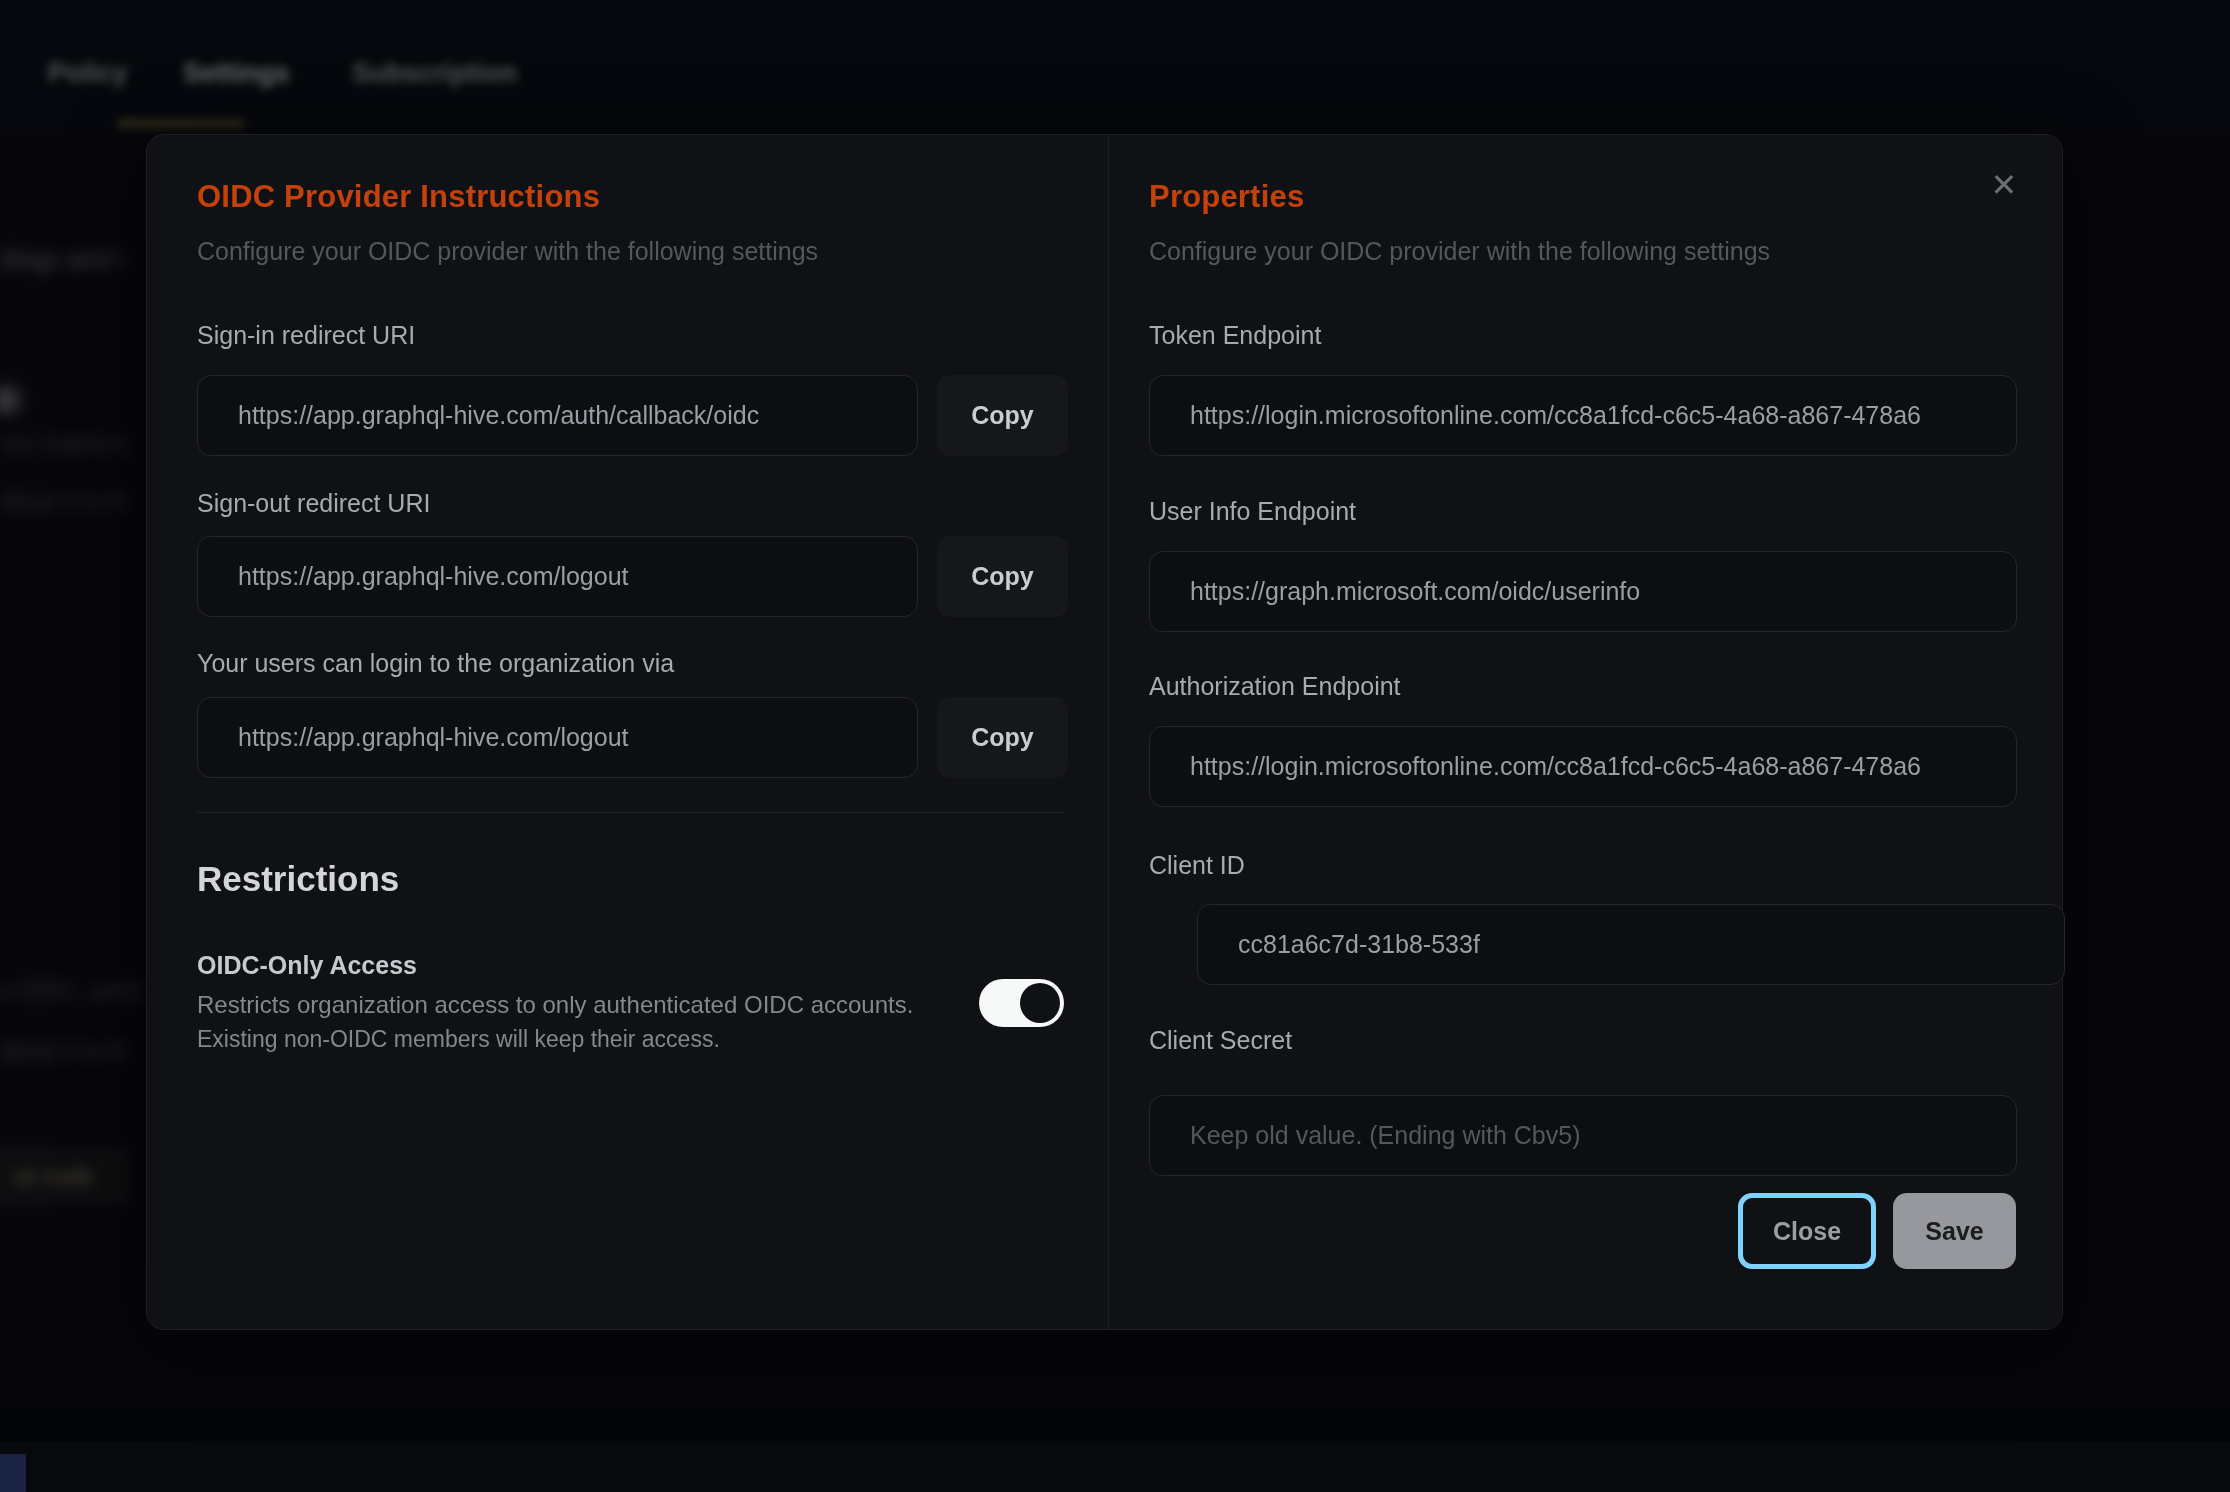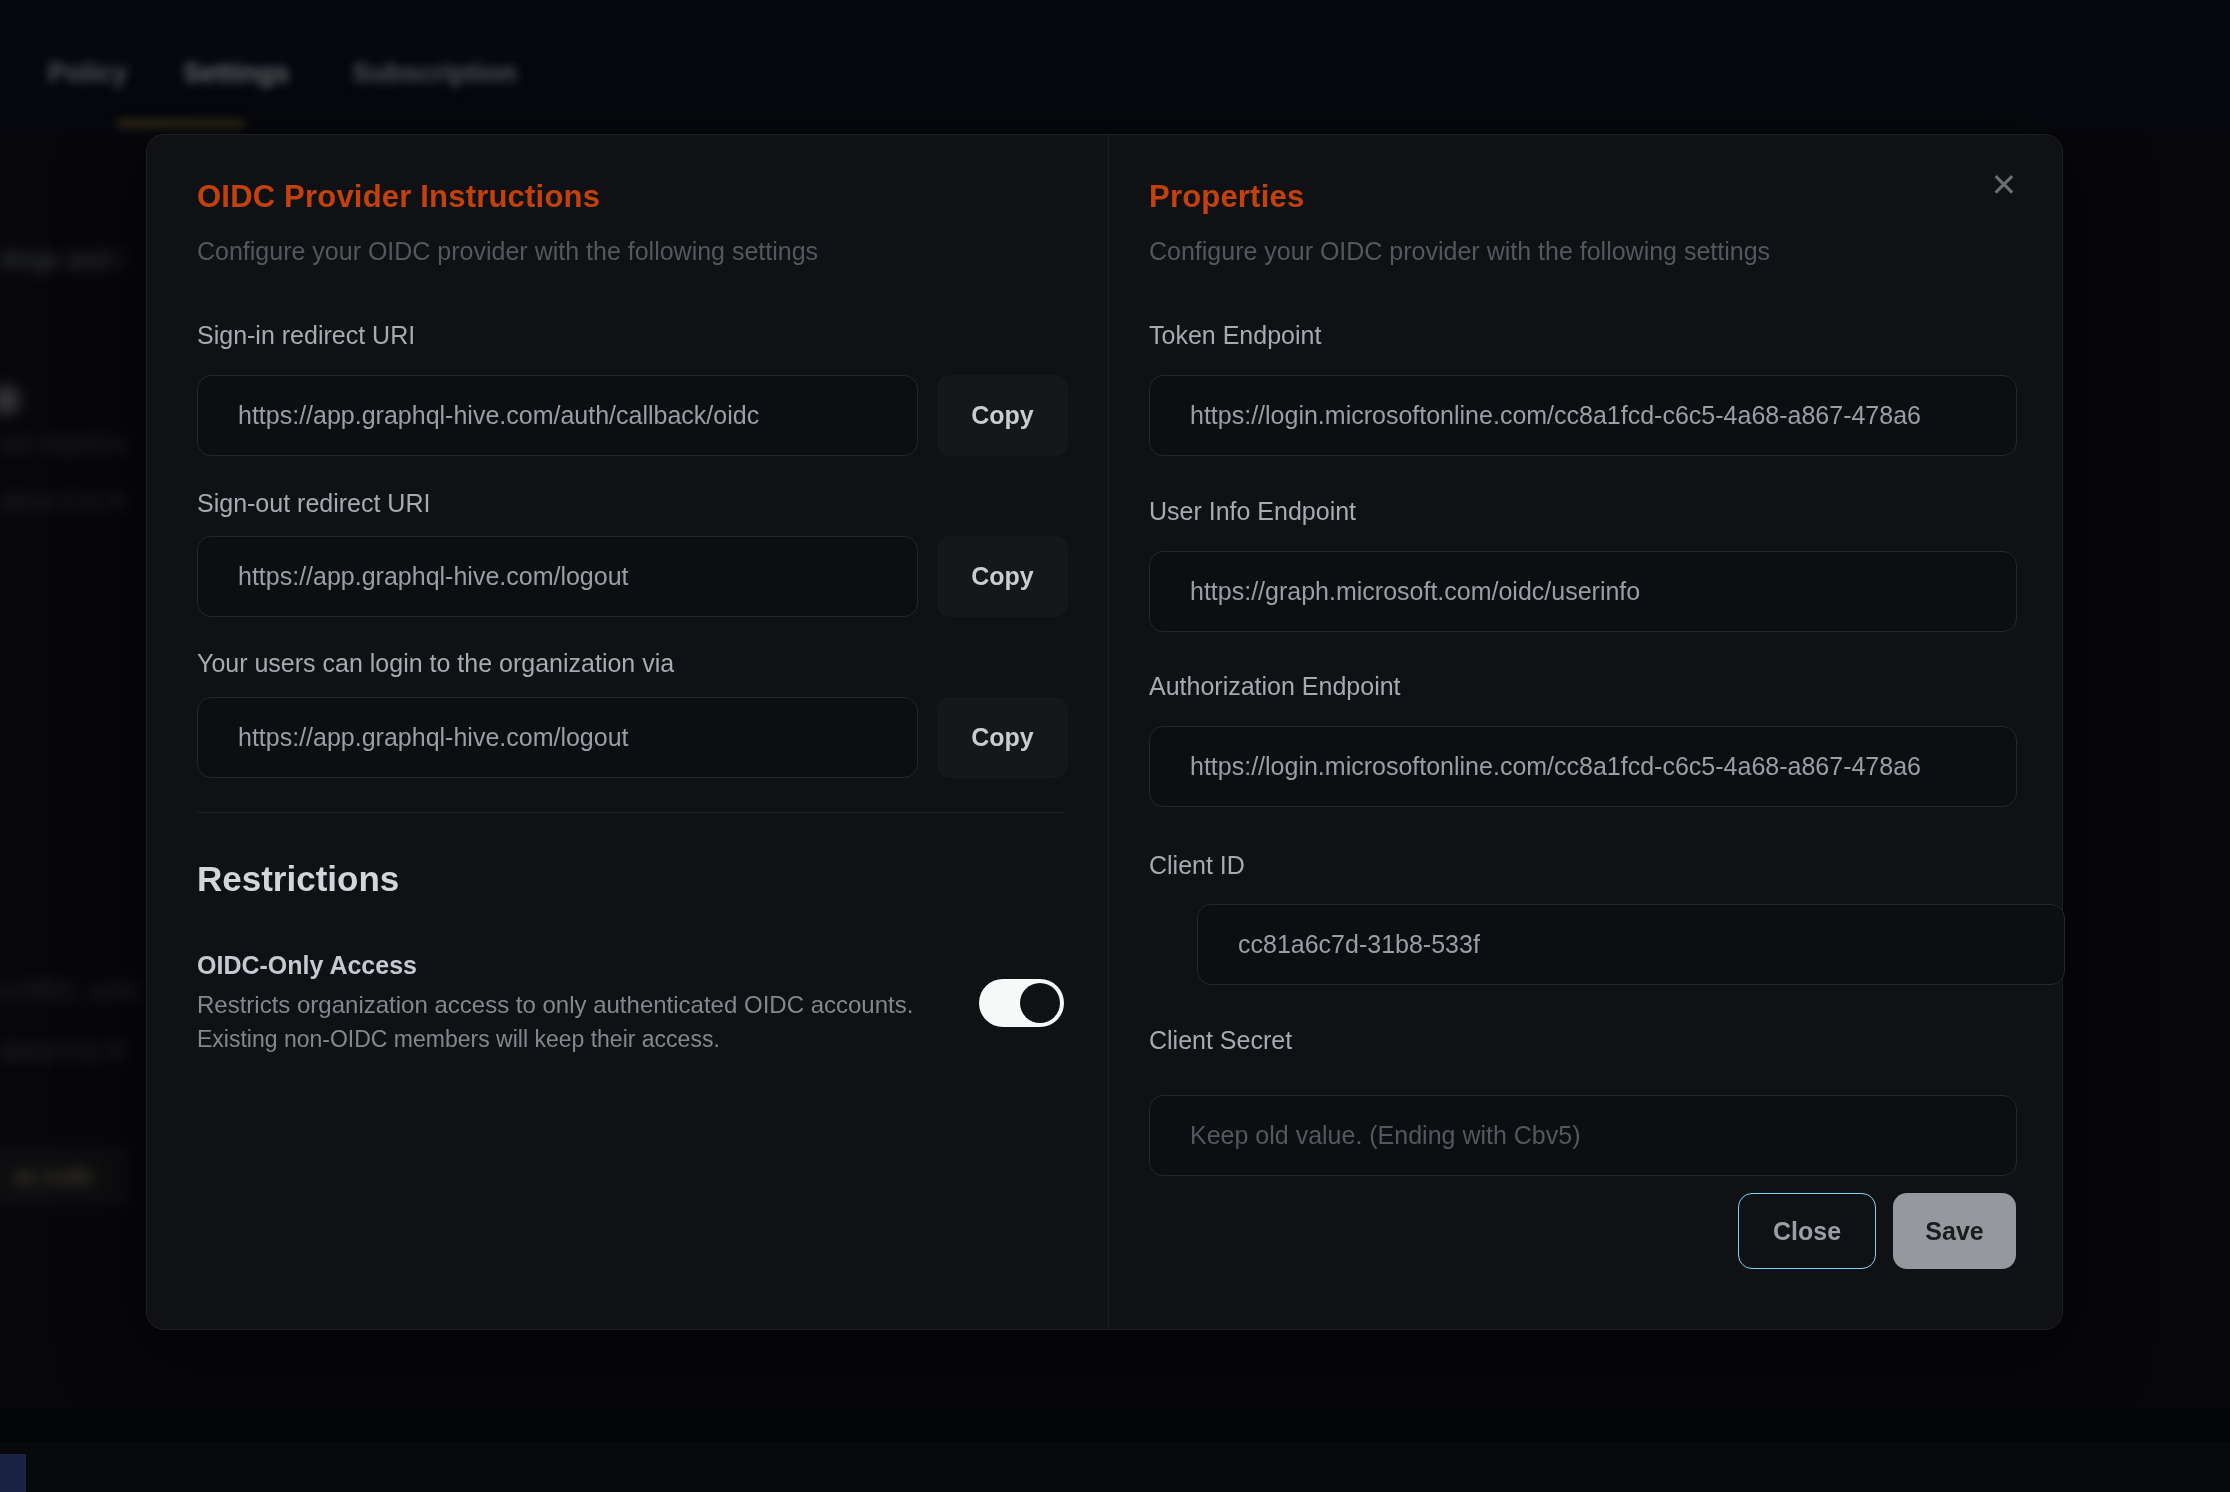--- a/index.html
+++ b/index.html
@@ -106,21 +106,21 @@
   .r-lab3 { left:1002px; top:537px; }
   .r-inp3 { left:1002px; top:591px; width:868px; }
   .r-lab4 { left:1002px; top:716px; }
   .r-inp4 { left:1050px; top:769px; width:868px; }
   .r-lab5 { left:1002px; top:891px; }
   .r-inp5 { left:1002px; top:944px; width:868px;margin-top:16px; }
   .btn {
     position:absolute; top:1058px; height:76px; border-radius:14px;
     font-size:25px; font-weight:600; font-family:inherit; cursor:pointer;
   }
-  .btn-close { left:1591px; width:138px; background:transparent; border:1px solid #7dd3fc; color:#9b9ea4; }
+  .btn-close { left:1591px; width:138px; background:transparent; border:5px solid #7dd3fc; color:#9b9ea4; }
   .btn-save  { left:1746px; width:123px; background:#96989d; border:none; color:#1b1c1f; }
 </style>
 </head>
 <body>
 
 <div class="page">
   <div class="tabs">
     <div class="tab tab-policy">Policy</div>
     <div class="tab tab-settings">Settings</div>
     <div class="tab tab-subscription">Subscription</div>

